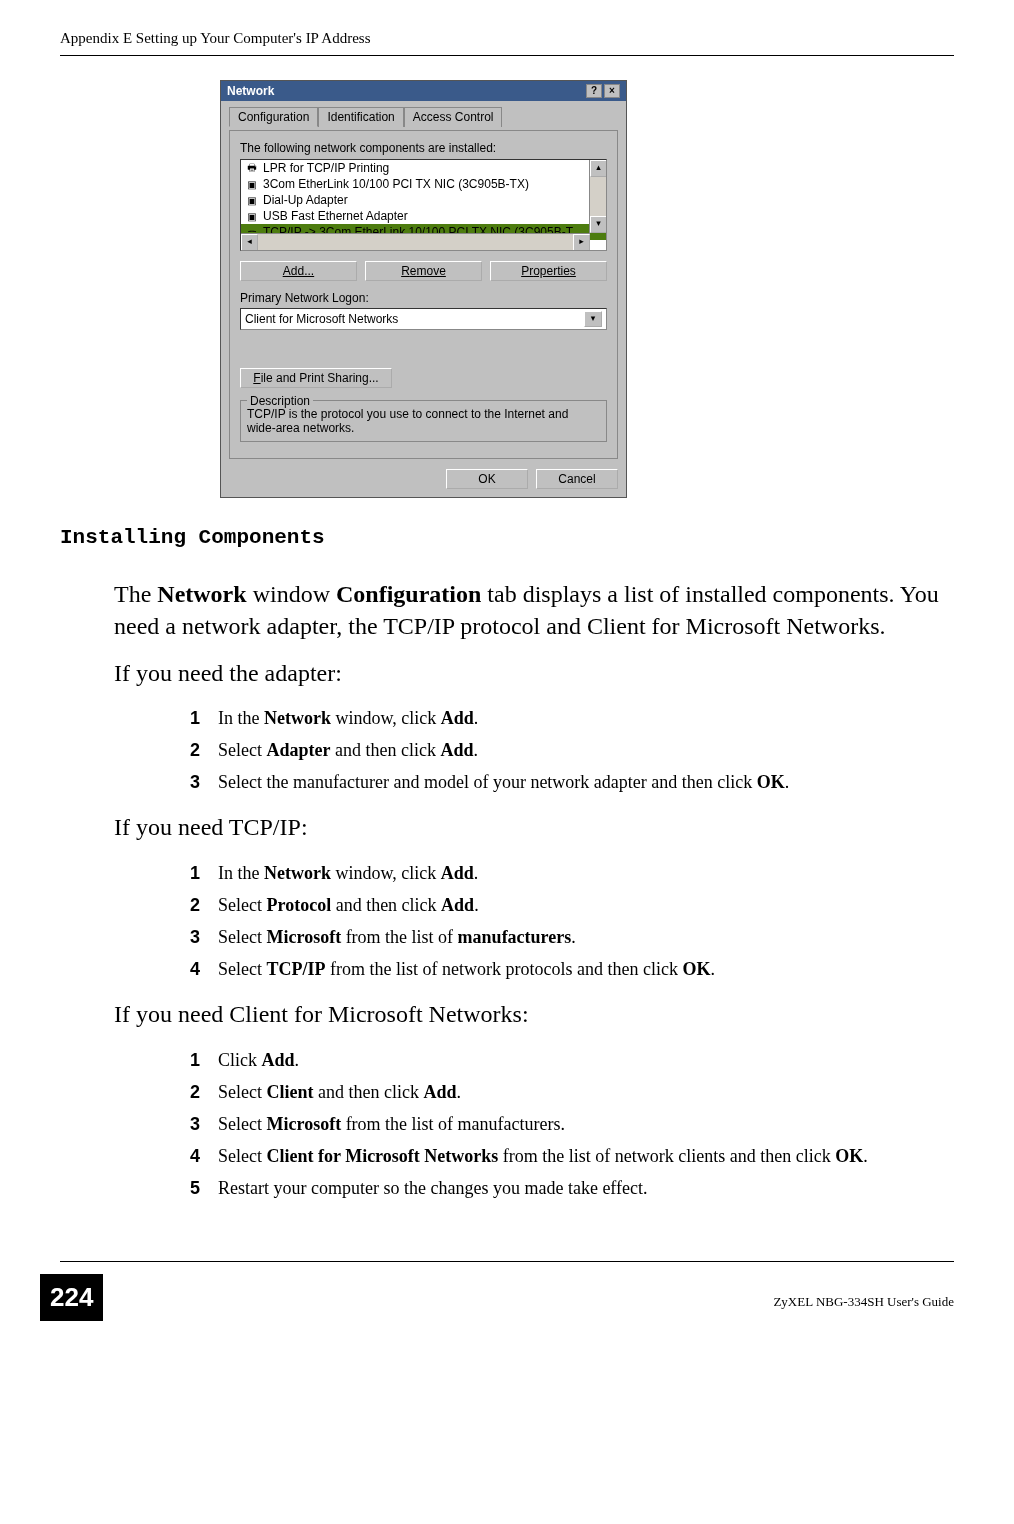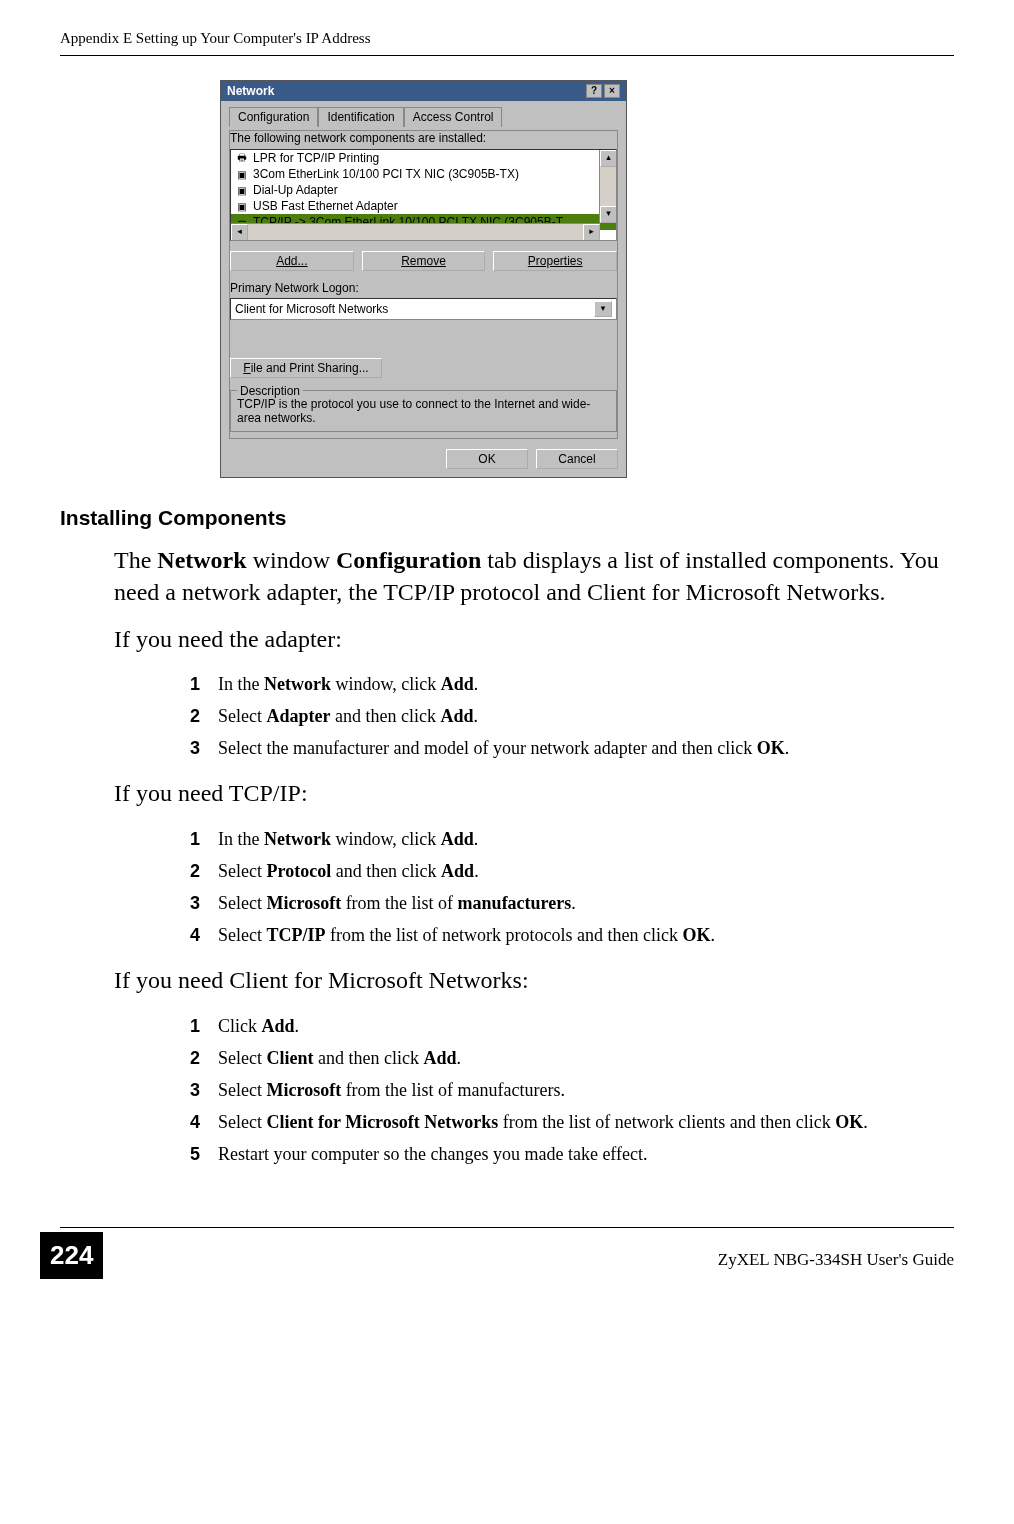--- a/index.html
+++ b/index.html
@@ -80,20 +80,21 @@
     position: relative;
   }
   .tab.active {
     background: #c0c0c0;
     border-bottom: 1px solid #c0c0c0;
     z-index: 2;
   }
   .tab-pane {
     border: 1px solid #888;
     background: #c0c0c0;
+    padding: 10px;
     margin-top: -1px;
   }
   .list-box {
     background: #fff;
     border: 1px inset #888;
     height: 90px;
     overflow: hidden;
     margin-top: 4px;
     margin-bottom: 10px;
     position: relative;
@@ -202,25 +203,25 @@
   }
   .btn-row-right .win-btn {
     flex: 0 0 80px;
   }
   .share-btn {
     width: 150px;
     margin-bottom: 12px;
     margin-top: 38px;
   }
   .heading2 {
-    font-family: Liberation Sans, sans-serif;
+    font-family: Liberation Mono, monospace;
     font-weight: bold;
     font-size: 21px;
     margin-top: 28px;
-    margin-bottom: 14px;
+    margin-bottom: 29px;
   }
   .body-text {
     margin-left: 54px;
     font-size: 24px;
     line-height: 1.35;
     margin-bottom: 14px;
   }
   ol.steps {
     margin-left: 130px;
     padding-left: 0;
@@ -239,33 +240,33 @@
     left: 0;
     font-family: Helvetica, Arial, sans-serif;
     font-weight: bold;
   }
   .footer {
     border-top: 1px solid #000;
     margin-top: 60px;
     display: flex;
     justify-content: space-between;
     align-items: center;
-    padding-top: 4px;
+    padding-top: 12px;
   }
   .page-num-box {
     background: #000;
     color: #fff;
     font-family: Helvetica, Arial, sans-serif;
     font-weight: bold;
     font-size: 26px;
     padding: 8px 10px;
     margin-left: -20px;
   }
   .footer-text {
-    font-size: 17px;
+    font-size: 13px;
     padding-top: 8px;
   }
 </style>
 </head>
 <body>
 
 <div class="page">
 
   <div class="header-section">
     <span>Appendix E Setting up Your Computer's IP Address</span>

